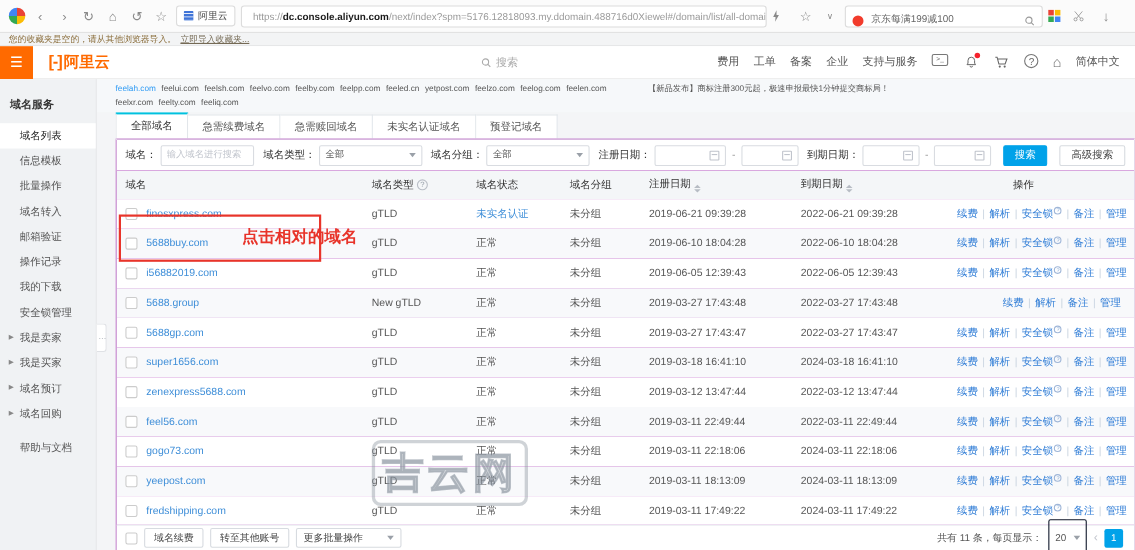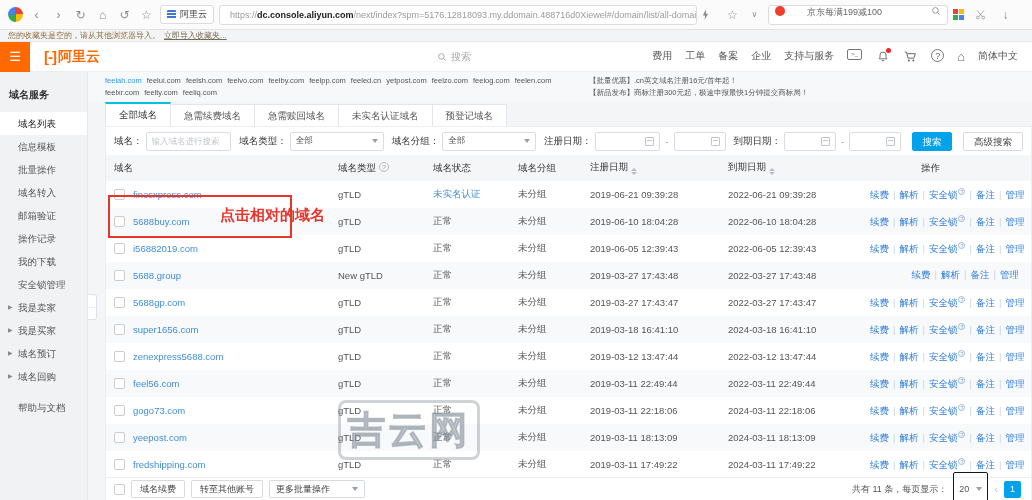--- a/index.html
+++ b/index.html
@@ -9,21 +9,21 @@
 
 
 .browser-bar{height:30px;background:#fbfbfb;border-bottom:1px solid #e2e2e2;display:flex;align-items:center;padding:0 8px;gap:5px}
 .b-logo{width:15px;height:15px;border-radius:50%;background:#4285f4;background:conic-gradient(#ea4335 0 25%,#fbbc05 25% 50%,#34a853 50% 75%,#4285f4 75% 100%);flex-shrink:0}
 .b-ic{color:#8b8b8b;font-size:12px;width:17px;text-align:center;cursor:pointer;flex-shrink:0;line-height:16px}
 .site-box{display:flex;align-items:center;gap:4px;border:1px solid #dcdcdc;background:#fff;border-radius:3px;padding:2px 6px;font-size:9px;color:#444;flex-shrink:0;cursor:pointer}
 .site-ic{width:9px;height:9px;border-radius:1px;background:#3f74d8;background-image:linear-gradient(#fff 1px,transparent 1px);background-size:3px 3px;background-position:0 2px}
 .url-bar{width:478px;display:flex;align-items:center;gap:4px;border:1px solid #dcdcdc;background:#fff;border-radius:3px;height:20px;padding:0 6px;font-size:9px;white-space:nowrap;overflow:hidden;flex-shrink:0}
 .url-host{color:#1a1a1a;font-weight:bold}
 .url-proto,.url-path{color:#9a9a9a}
-.b-search{display:flex;align-items:flex-start;gap:22px;border:1px solid #dcdcdc;background:#fff;border-radius:3px;height:20px;padding:0 6px;width:180px;font-size:9px;color:#666;flex-shrink:0}
+.b-search{display:flex;align-items:flex-end;gap:7px;border:1px solid #dcdcdc;background:#fff;border-radius:3px;height:20px;padding:0 6px;width:180px;font-size:9px;color:#666;flex-shrink:0}
 .jd-dot{width:10px;height:10px;border-radius:50%;background:#f23c2c;flex-shrink:0}
 .grid-ic{display:grid;grid-template-columns:5px 5px;grid-template-rows:5px 5px;gap:1px;cursor:pointer}
 .grid-ic i{display:block}
 .bookmarks-bar{height:12px;background:#f3f4f5;border-bottom:1px solid #e5e6e7;display:flex;align-items:center;padding:0 8px;font-size:8px;color:#8a6d3b;gap:4px}
 .bookmarks-bar .bm-link{color:#756a55;text-decoration:underline;cursor:pointer}
 
 
 .app-header{height:30px;background:#fff;border-bottom:1px solid #ededed;display:flex;align-items:center;position:relative}
 .burger{width:30px;height:30px;background:#ff6a00;color:#fff;display:flex;align-items:center;justify-content:center;font-size:13px;cursor:pointer;flex-shrink:0}
 .logo{display:flex;align-items:center;gap:2px;margin-left:14px;color:#ff6a00;font-weight:bold;font-size:14px;cursor:pointer}
@@ -64,21 +64,21 @@
 .tabs-right{margin-left:auto;display:flex;align-items:center;gap:10px;padding-bottom:3px}
 .btn{border:1px solid #d7dbe0;background:#fff;height:19px;line-height:17px;padding:0 10px;font-size:9.5px;color:#444;cursor:pointer;border-radius:2px;white-space:nowrap}
 .btn.primary{background:#00a2e9;border-color:#00a2e9;color:#fff}
 .link{color:#2e7cd6;font-size:9.5px;cursor:pointer}
 
 
 .panel{background:#a21caf;flex:1;display:flex;flex-direction:column;border:1px solid #eceef1;border-bottom:none;overflow:hidden}
 .filter-row{display:flex;align-items:center;padding:0 8px;height:28px;font-size:9.5px;color:#333;background:#fff;gap:3px;flex-shrink:0;white-space:nowrap}
 .f-label{margin-left:5px}
 .inp{border:1px solid #d9dce1;height:19px;border-radius:2px;background:#fff;display:flex;align-items:center;padding:0 5px;color:#bbb;font-size:8.5px}
-.inp input{border:none;outline:none;width:100%;font-size:8.5px;color:#555;font-family:Liberation Serif, serif}
+.inp input{border:none;outline:none;width:100%;font-size:8.5px;color:#555;font-family:Liberation Mono, monospace}
 .inp input::placeholder{color:#c0c4cc}
 .name-inp{width:86px}
 .sel-box{justify-content:space-between;width:94px;color:#555;cursor:pointer}
 .tri-down{width:0;height:0;border-left:3.5px solid transparent;border-right:3.5px solid transparent;border-top:4px solid #9aa0a8}
 .date-inp{width:66px;justify-content:flex-end;cursor:pointer}
 .date-inp.small{width:52px}
 .cal-ic{width:9px;height:9px;border:1px solid #c0c4cc;border-radius:1px;position:relative}
 .cal-ic:before{content:"";position:absolute;left:1px;right:1px;top:2px;border-top:1px solid #c0c4cc}
 .dash{color:#999;margin:0 2px}
 .btn.search{margin-left:8px;width:40px;padding:0;text-align:center}
@@ -262,21 +262,20 @@
           <a class="strip-domain">feeled.cn</a>
           <a class="strip-domain">yetpost.com</a>
           <a class="strip-domain">feelzo.com</a>
           <a class="strip-domain">feelog.com</a>
           <a class="strip-domain">feelen.com</a>
           <a class="strip-domain">feelxr.com</a>
           <a class="strip-domain">feelty.com</a>
           <a class="strip-domain">feeliq.com</a>
         </div>
       <div class="strip-notice">
-        <div>【批量优惠】.cn英文域名注册16元/首年起！</div>
         <div>【新品发布】商标注册300元起，极速申报最快1分钟提交商标局！</div>
       </div>
     </div>
 
     <div class="card">
 
       <div class="tabs-row">
         <div id="tabs" style="display:flex;align-items:flex-end">
             <div class="tab active">全部域名</div>
             <div class="tab">急需续费域名</div>

